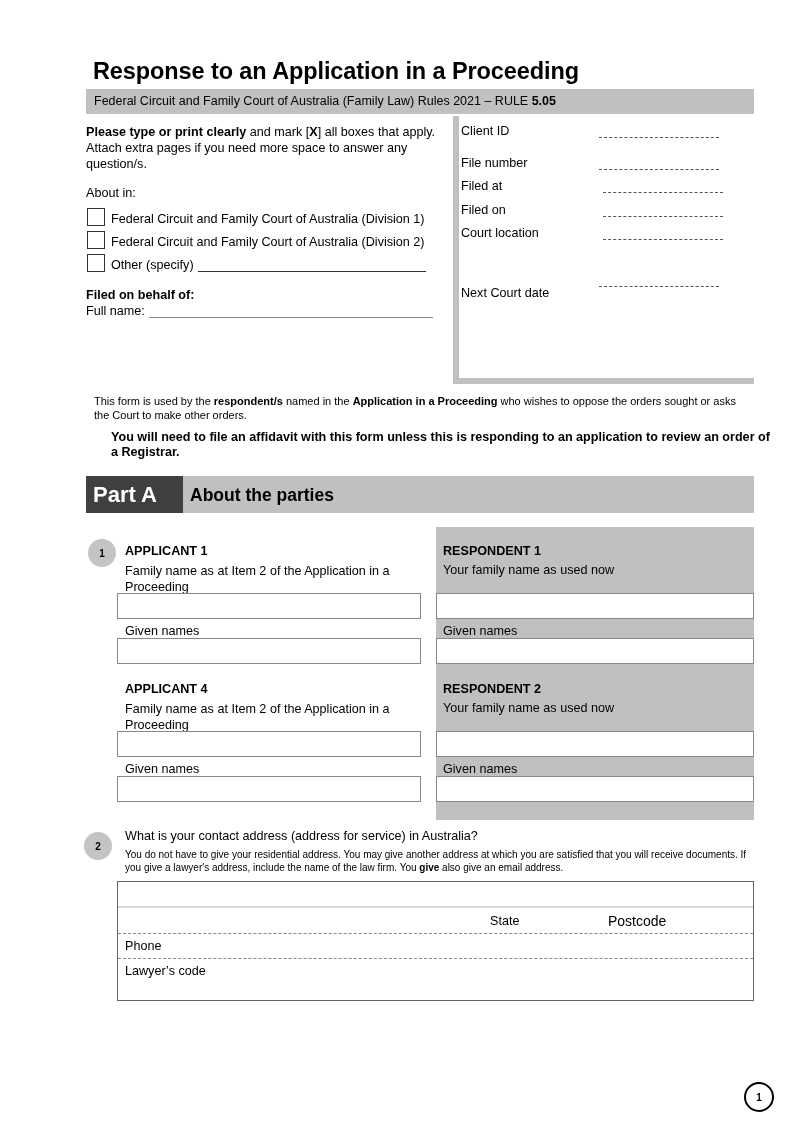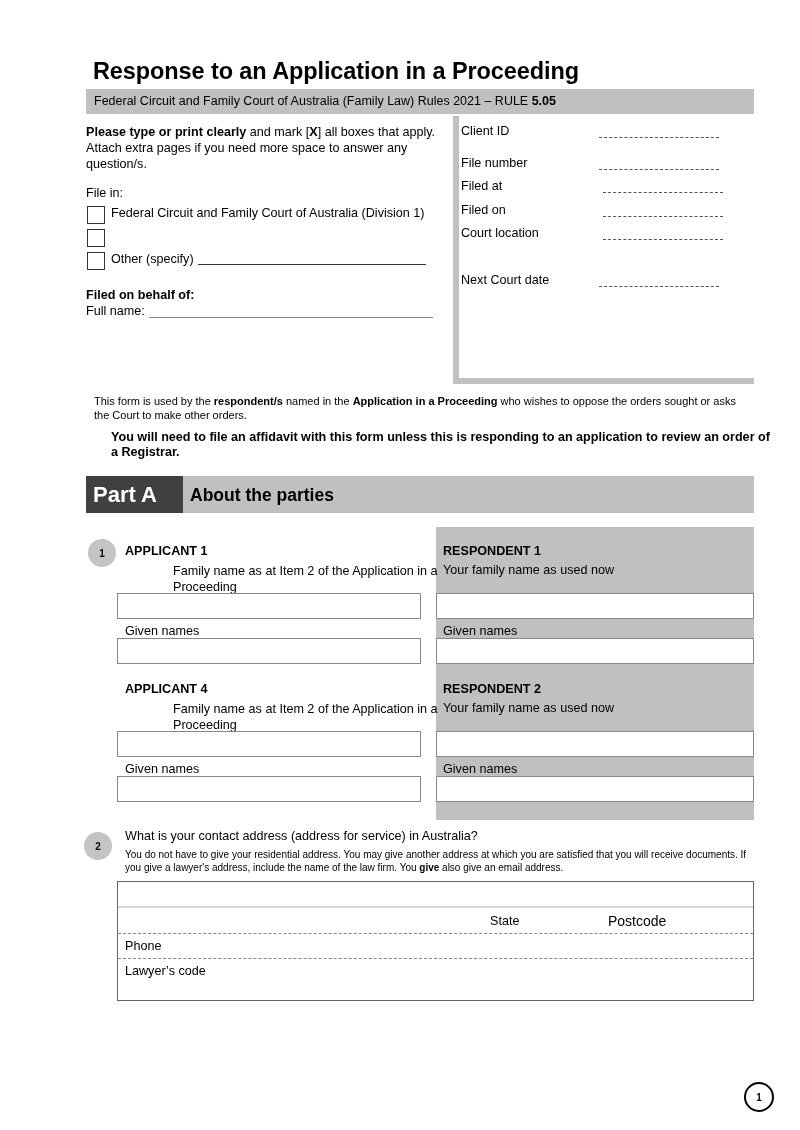--- a/index.html
+++ b/index.html
@@ -9,21 +9,21 @@
 
   
   .title { left: 93px; top: 58px; font-size: 23.5px; font-weight: bold; letter-spacing: -0.1px; white-space: nowrap; }
   .rule-bar { left: 86px; top: 89px; width: 668px; height: 25px; background: #c0c0c0; }
   .rule-text { left: 8px; top: 5px; font-size: 12.5px; white-space: nowrap; position: absolute; }
   .rule-text b { font-weight: bold; }
 
   
   .instr { left: 86px; top: 124px; width: 370px; font-size: 12.6px; line-height: 16px; }
   .filed-in { left: 86px; top: 186px; font-size: 12.6px; }
-  .cb-row { position: absolute; left: 87px; height: 20px; display: flex; align-items: flex-start; font-size: 12.6px; white-space: nowrap; }
+  .cb-row { position: absolute; left: 87px; height: 20px; display: flex; align-items: flex-end; font-size: 12.6px; white-space: nowrap; }
   .cb { width: 18px; height: 18px; border: 1px solid #333; background: #fff; box-sizing: border-box; margin-right: 6px; }
   .specify-line { display: inline-block; width: 228px; border-bottom: 1px solid #333; height: 12px; margin-left: 4px; }
   .behalf { left: 86px; top: 288px; font-size: 12.6px; font-weight: bold; }
   .fullname { left: 86px; top: 304px; font-size: 12.6px; display: flex; align-items: flex-end; white-space: nowrap; }
   .fullname-line { display: inline-block; width: 284px; border-bottom: 1px solid #888; height: 12px; margin-left: 4px; }
 
   
   .office { left: 453px; top: 116px; width: 301px; height: 268px; }
   .office-left { position: absolute; left: 0; top: 0; width: 6px; height: 268px; background: #c0c0c0; }
   .office-bottom { position: absolute; left: 0; top: 262px; width: 301px; height: 6px; background: #c0c0c0; }
@@ -39,21 +39,21 @@
   .partA-tag { position: absolute; left: 0; top: 0; width: 97px; height: 37px; background: #404040; color: #fff; font-size: 22px; font-weight: bold; display: flex; align-items: center; padding-left: 7px; box-sizing: border-box; }
   .partA-title { position: absolute; left: 104px; top: 9px; font-size: 17.5px; font-weight: bold; white-space: nowrap; }
 
   
   .qnum { width: 28px; height: 28px; border-radius: 50%; background: #c4c4c4; display: flex; align-items: center; justify-content: center; font-size: 10px; font-weight: bold; }
 
   
   .resp-bg { left: 436px; width: 318px; background: #c0c0c0; }
   .label { font-size: 12.6px; white-space: nowrap; }
   .label.b { font-weight: bold; }
-  .label.wrap { white-space: normal; width: 300px; line-height: 16px; margin-left: 48px; }
+  .label.wrap { white-space: normal; width: 300px; line-height: 16px; }
   .field { background: #fff; border: 1px solid #888; box-sizing: border-box; height: 26px; }
 
   
   .q2-title { left: 125px; top: 829px; font-size: 12.6px; }
   .q2-note { left: 125px; top: 849px; width: 630px; font-size: 10px; line-height: 12.5px; }
   .addr { left: 117px; top: 881px; width: 637px; height: 120px; border: 1px solid #666; box-sizing: border-box; }
   .addr-row { position: absolute; left: 0; width: 635px; }
   .addr-sep-solid { border-top: 2px solid #d8d8d8; }
   .addr-sep-dash { border-top: 1px dashed #888; }
   .addr-label { position: absolute; left: 7px; font-size: 12.6px; }
@@ -64,28 +64,29 @@
 </head>
 <body>
 
 <div class="abs title">Response to an Application in a Proceeding</div>
 <div class="abs rule-bar">
   <div class="rule-text"><span>Federal Circuit and Family Court of Australia (Family Law) Rules 2021 – RULE </span><b>5.05</b></div>
 </div>
 
 <div class="abs instr"><b>Please type or print clearly</b><span> and mark [</span><b>X</b><span>] all boxes that apply. Attach extra pages if you need more space to answer any question/s.</span></div>
 
-<div class="abs filed-in">File in:</div>
+<div class="abs filed-in">About in:</div>
 
 <div class="cb-row" style="top:206px">
   <span class="cb"></span>
   <span>Federal Circuit and Family Court of Australia (Division 1)</span>
 </div>
 <div class="cb-row" style="top:229px">
   <span class="cb"></span>
+  <span>Federal Circuit and Family Court of Australia (Division 2)</span>
 </div>
 <div class="cb-row" style="top:252px">
   <span class="cb"></span>
   <span>Other (specify)</span>
   <span class="specify-line"></span>
 </div>
 
 <div class="abs behalf">Filed on behalf of:</div>
 <div class="abs fullname">
   <span>Full name:</span>
@@ -98,21 +99,21 @@
   <div class="of-row" style="top:8px">Client ID</div>
   <div class="of-line" style="left:146px; top:21px;"></div>
   <div class="of-row" style="top:40px">File number</div>
   <div class="of-line" style="left:146px; top:53px;"></div>
   <div class="of-row" style="top:63px">Filed at</div>
   <div class="of-line" style="left:150px; top:76px;"></div>
   <div class="of-row" style="top:87px">Filed on</div>
   <div class="of-line" style="left:150px; top:100px;"></div>
   <div class="of-row" style="top:110px">Court location</div>
   <div class="of-line" style="left:150px; top:123px;"></div>
-  <div class="of-row" style="top:157px">Next Court date</div>
+  <div class="of-row" style="top:170px">Next Court date</div>
   <div class="of-line" style="left:146px; top:170px;"></div>
 </div>
 
 <div class="abs info"><span>This form is used by the </span><b>respondent/s</b><span> named in the </span><b>Application in a Proceeding</b><span> who wishes to oppose the orders sought or asks the Court to make other orders.</span></div>
 <div class="abs warn">You will need to file an affidavit with this form unless this is responding to an application to review an order of a Registrar.</div>
 
 <div class="abs partA">
   <div class="partA-tag">Part A</div>
   <div class="partA-title">About the parties</div>
 </div>

